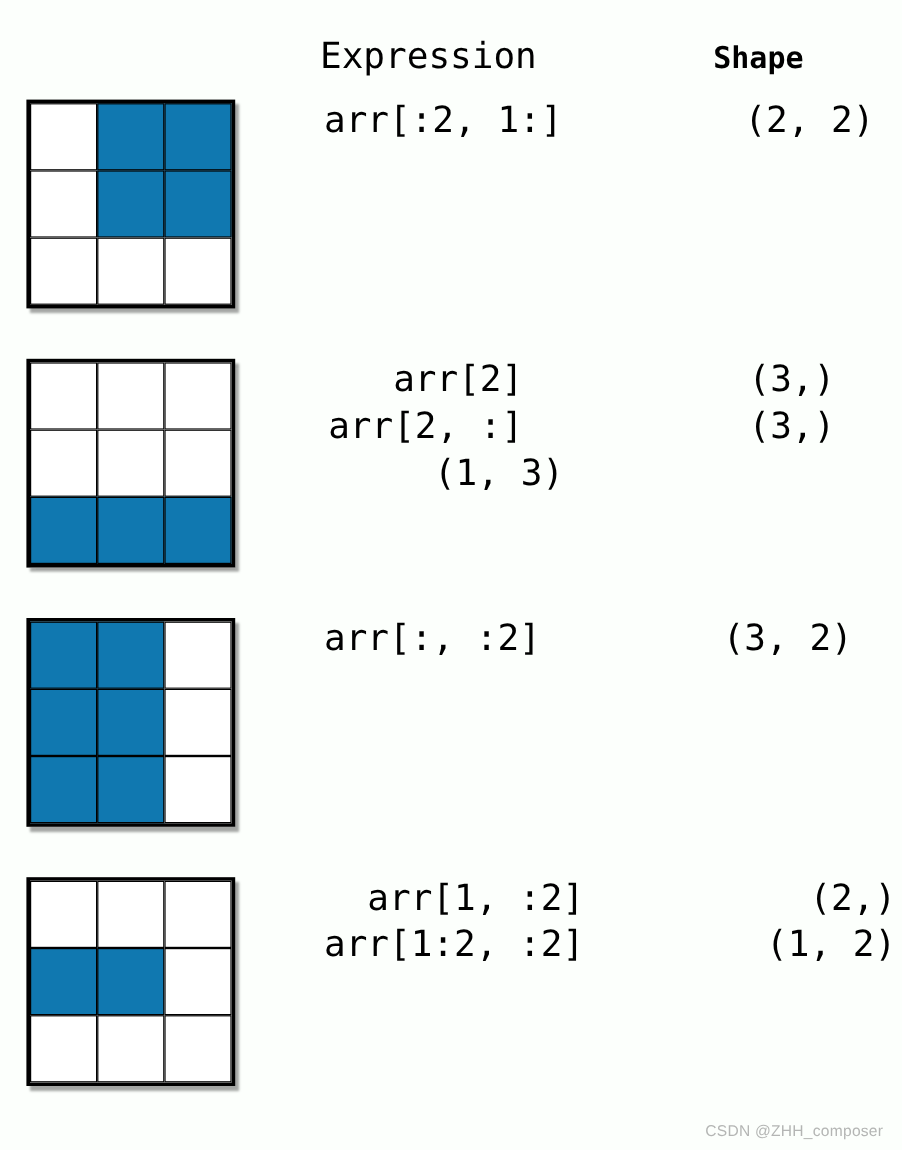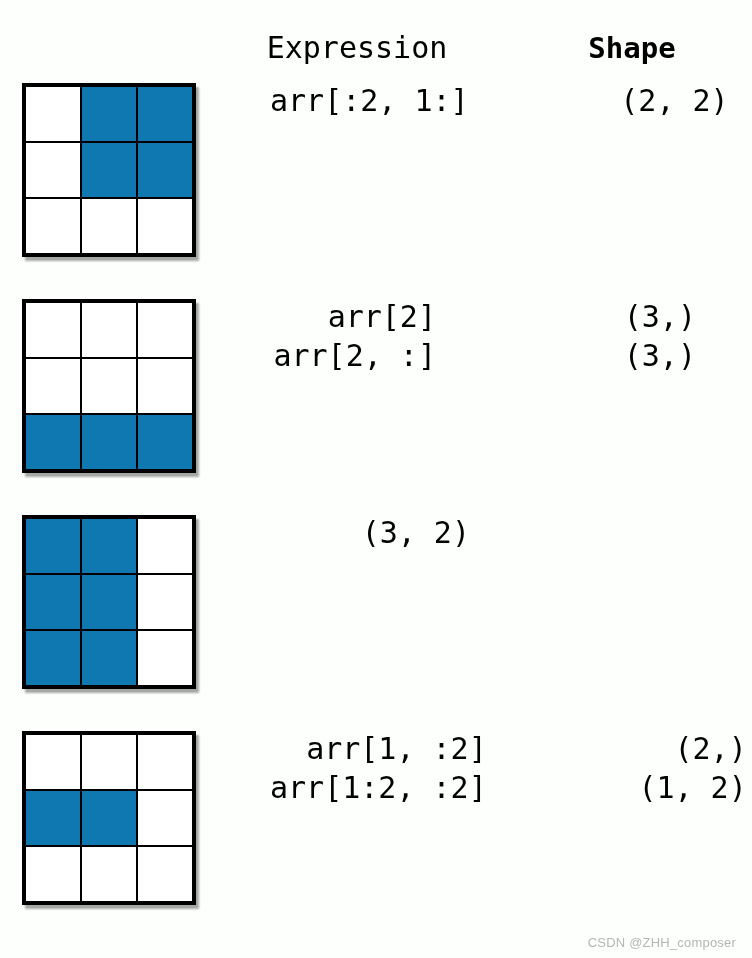--- a/index.html
+++ b/index.html
@@ -31,21 +31,21 @@
     flex: 1 1 auto;
     text-align: center;
     font-size: 30px;
     font-weight: 400;
     padding-right: 40px;
   }
   .header .col-shape {
     width: 200px;
     flex: 0 0 200px;
     text-align: center;
-    font-size: 29px;
+    font-size: 25px;
     font-weight: 700;
   }
 
   .row {
     display: flex;
     align-items: flex-start;
     margin-bottom: 42px;
     gap: 48px;
   }
   .row:last-child { margin-bottom: 10px; }
@@ -158,40 +158,42 @@
     <div class="textcol">
       <div class="line">
         <div class="expr">arr[2]</div>
         <div class="shape">(3,)</div>
       </div>
       <div class="line">
         <div class="expr">arr[2, :]</div>
         <div class="shape">(3,)</div>
       </div>
       <div class="line">
-      </div>
-    </div>
-  </div>
-
-  <div class="row">
-    <div class="gridwrap">
-      <div class="grid">
-        <div class="cell fill"></div>
-        <div class="cell fill"></div>
-        <div class="cell"></div>
-        <div class="cell fill"></div>
-        <div class="cell fill"></div>
-        <div class="cell"></div>
-        <div class="cell fill"></div>
-        <div class="cell fill"></div>
-        <div class="cell"></div>
-      </div>
-    </div>
-    <div class="textcol">
-      <div class="line">
+        <div class="shape">(1, 3)</div>
+      </div>
+    </div>
+  </div>
+
+  <div class="row">
+    <div class="gridwrap">
+      <div class="grid">
+        <div class="cell fill"></div>
+        <div class="cell fill"></div>
+        <div class="cell"></div>
+        <div class="cell fill"></div>
+        <div class="cell fill"></div>
+        <div class="cell"></div>
+        <div class="cell fill"></div>
+        <div class="cell fill"></div>
+        <div class="cell"></div>
+      </div>
+    </div>
+    <div class="textcol">
+      <div class="line">
+        <div class="expr">arr[:, :2]</div>
         <div class="shape">(3, 2)</div>
       </div>
     </div>
   </div>
 
   <div class="row">
     <div class="gridwrap">
       <div class="grid">
         <div class="cell"></div>
         <div class="cell"></div>

